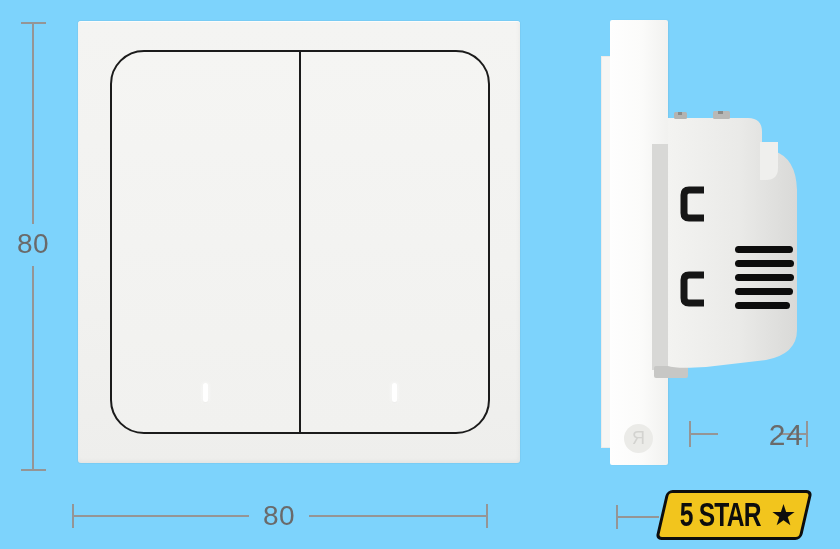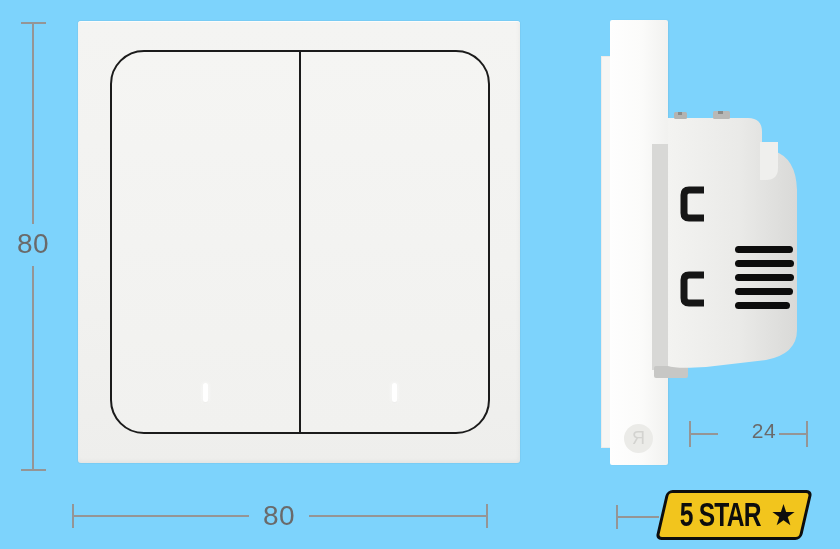--- a/index.html
+++ b/index.html
@@ -137,21 +137,21 @@
     <rect x="87" y="180" width="58" height="7" rx="3.5" fill="#0c0c0c"></rect>
     <rect x="87" y="194" width="55" height="7" rx="3.5" fill="#0c0c0c"></rect>
   </svg>
 
   <div class="abs side-logo">Я</div>
 
   <div class="abs dim-line" style="left:689px; top:421px; width:2px; height:26px;"></div>
   <div class="abs dim-line" style="left:806px; top:421px; width:2px; height:26px;"></div>
   <div class="abs dim-line" style="left:690px; top:433px; width:28px; height:2px;"></div>
   <div class="abs dim-line" style="left:779px; top:433px; width:28px; height:2px;"></div>
-  <div class="abs dim-label" style="left:734px; top:420px; width:60px; font-size:21px;">24</div>
+  <div class="abs dim-label" style="left:756px; top:420px; width:60px; font-size:30px;">24</div>
 
   <div class="abs dim-line" style="left:616px; top:505px; width:2px; height:24px;"></div>
   <div class="abs dim-line" style="left:617px; top:516px; width:42px; height:2px;"></div>
 
   <div class="abs badge">
     <div class="badge-inner">
       <span class="badge-text">5 STAR</span>
       <span class="badge-star">★</span>
     </div>
   </div>

